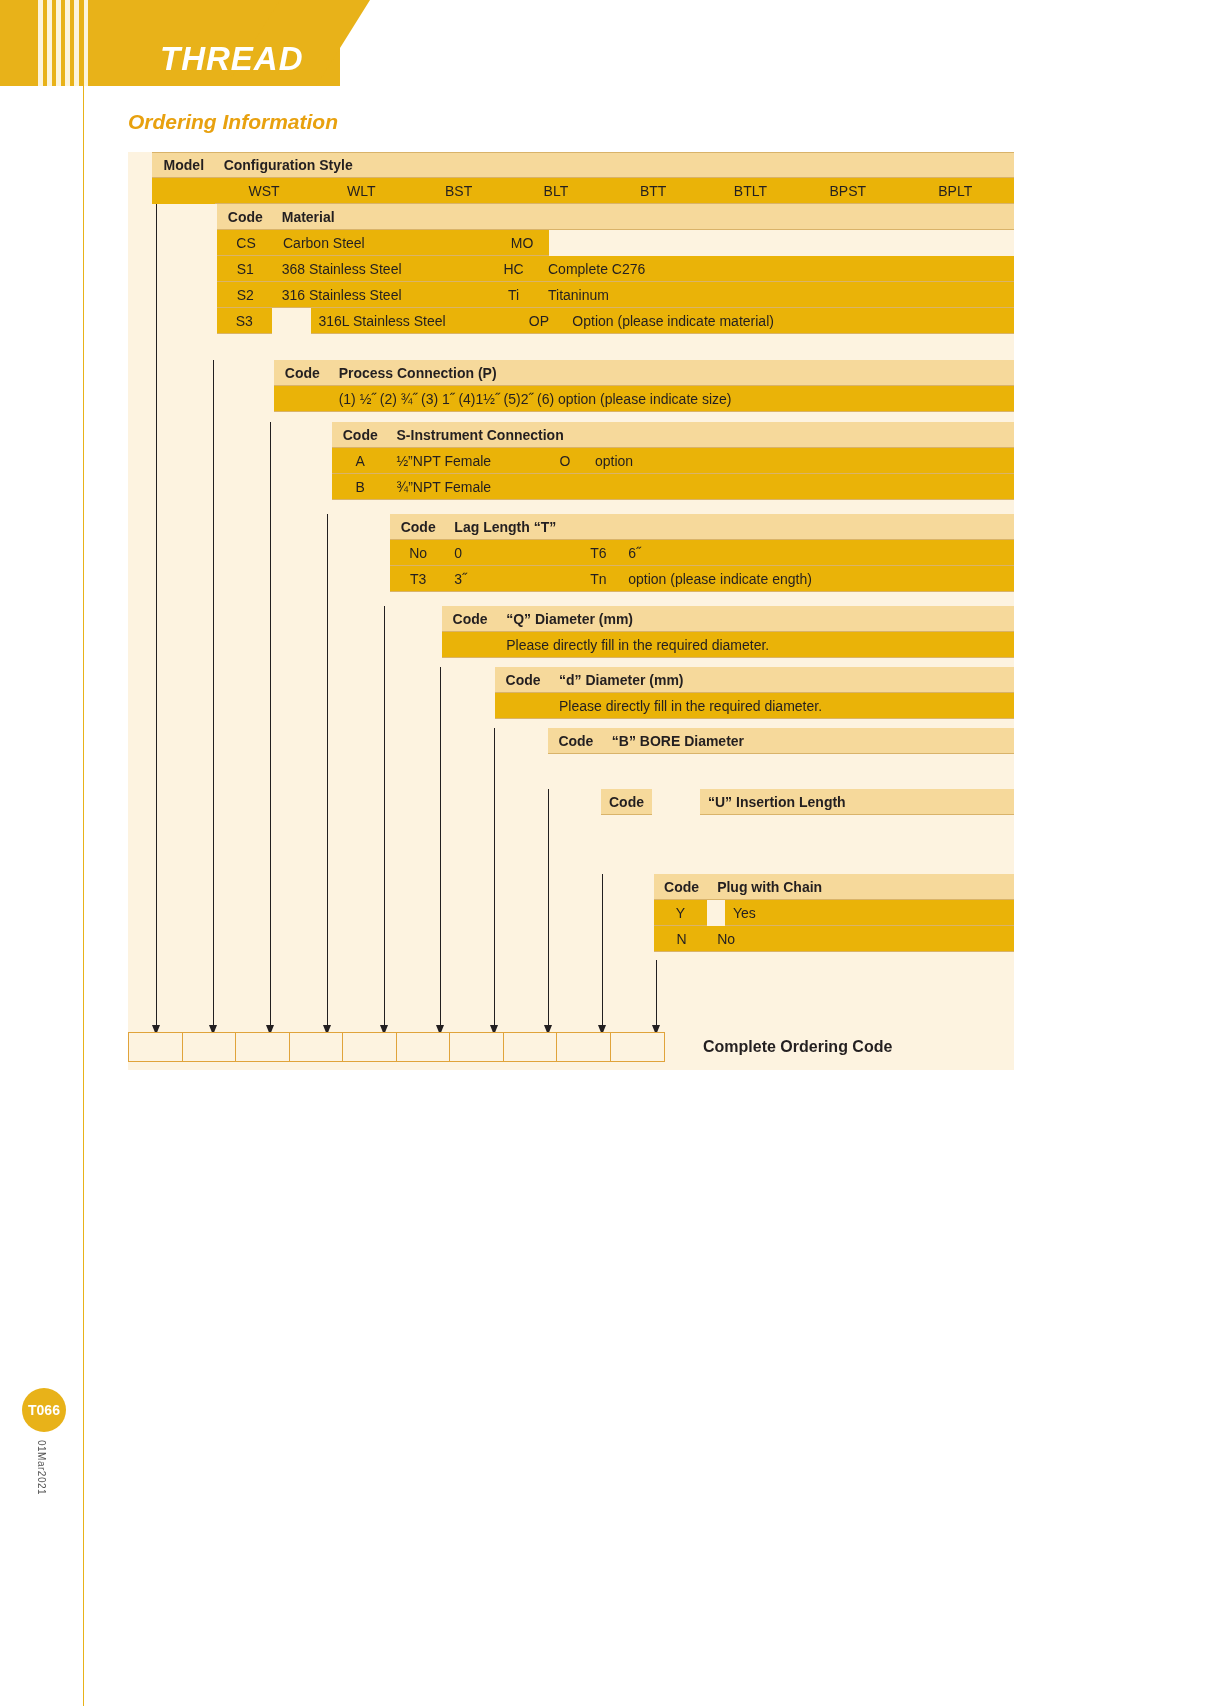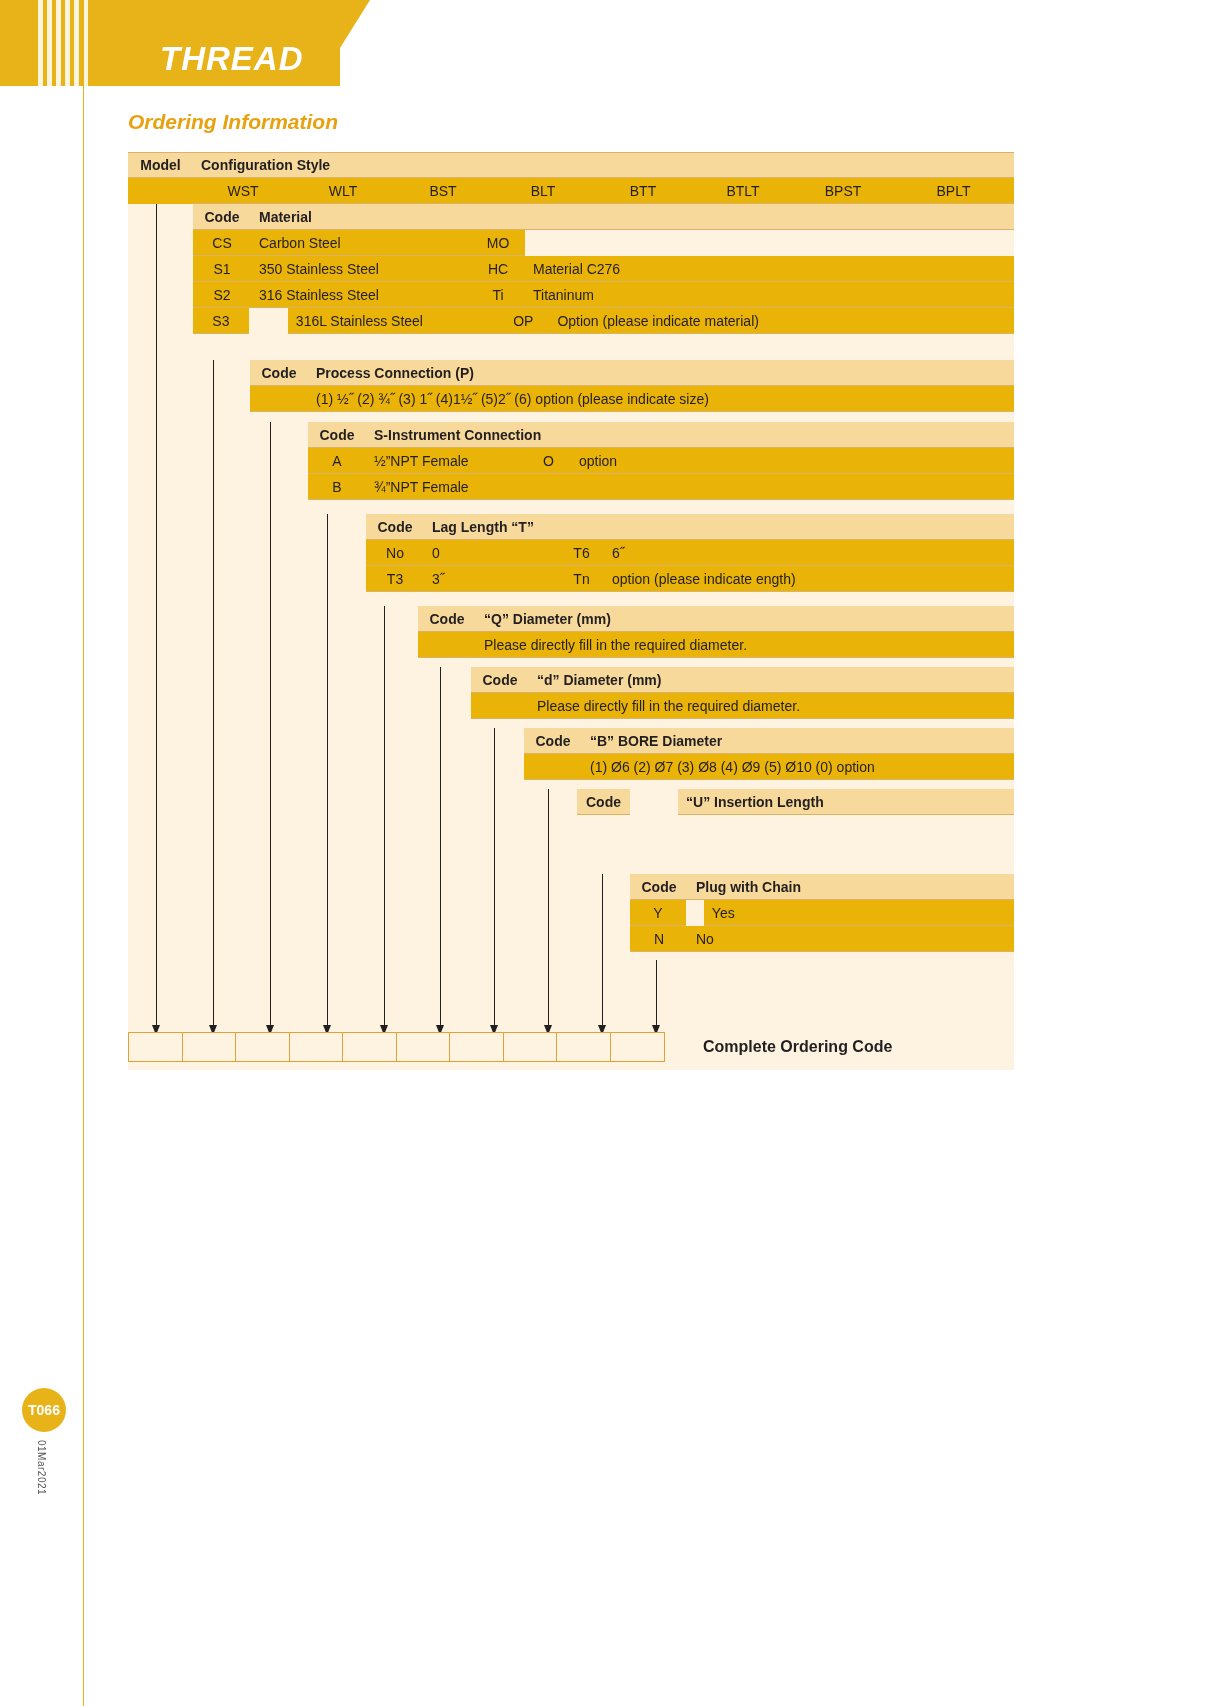--- a/index.html
+++ b/index.html
@@ -72,21 +72,21 @@
   }
 
   
   .diagram {
     position:absolute; left:128px; top:152px;
     width:886px; height:918px;
     background:#fdf3e0;
   }
 
   
-  .block { position:absolute; }
+  .block { position:absolute;padding-left:24px; }
   .row { display:flex; align-items:stretch; }
   .cell {
     border-bottom:1px solid #d9b36a;
     font-size:14px;
     color:#231f20;
     display:flex; align-items:center;
     padding:0 8px;
     min-height:26px;
     background:transparent;
   }
@@ -179,23 +179,23 @@
       <div class="cell head center" style="width:58px;">Code</div>
       <div class="cell head" style="width:763px;">Material</div>
     </div>
     <div class="row">
       <div class="cell plain center" style="width:58px;">CS</div>
       <div class="cell plain" style="width:220px;">Carbon Steel</div>
       <div class="cell plain center" style="width:54px;">MO</div>
     </div>
     <div class="row">
       <div class="cell plain center" style="width:58px;">S1</div>
-      <div class="cell plain" style="width:220px;">350 Stainless Steel</div>
+      <div class="cell plain" style="width:220px;">368 Stainless Steel</div>
       <div class="cell plain center" style="width:54px;">HC</div>
-      <div class="cell plain" style="width:489px;">Material C276</div>
+      <div class="cell plain" style="width:489px;">Complete C276</div>
     </div>
     <div class="row">
       <div class="cell plain center" style="width:58px;">S2</div>
       <div class="cell plain" style="width:220px;">316 Stainless Steel</div>
       <div class="cell plain center" style="width:54px;">Ti</div>
       <div class="cell plain" style="width:489px;">Titaninum</div>
     </div>
     <div class="row">
       <div class="cell plain center" style="width:58px;">S3</div>
       <div class="cell plain" style="width:220px;margin-left:39px;">316L Stainless Steel</div>
@@ -270,24 +270,20 @@
     <div class="row">
       <div class="cell plain" style="width:58px;"></div>
       <div class="cell plain" style="width:485px;">Please directly fill in the required diameter.</div>
     </div>
   </div>
 
   <div class="block" style="left:396px; top:576px; width:490px;">
     <div class="row">
       <div class="cell head center" style="width:58px;">Code</div>
       <div class="cell head" style="width:432px;">“B” BORE Diameter</div>
-    </div>
-    <div class="row">
-      <div class="cell plain" style="width:58px;"></div>
-      <div class="cell plain" style="width:432px;">(1) Ø6  (2) Ø7  (3) Ø8  (4) Ø9  (5) Ø10  (0) option</div>
     </div>
   </div>
 
   <div class="block" style="left:449px; top:637px; width:437px;">
     <div class="row">
       <div class="cell head center" style="width:58px;">Code</div>
       <div class="cell head" style="width:379px;margin-left:48px;">“U” Insertion Length</div>
     </div>
   </div>
 

